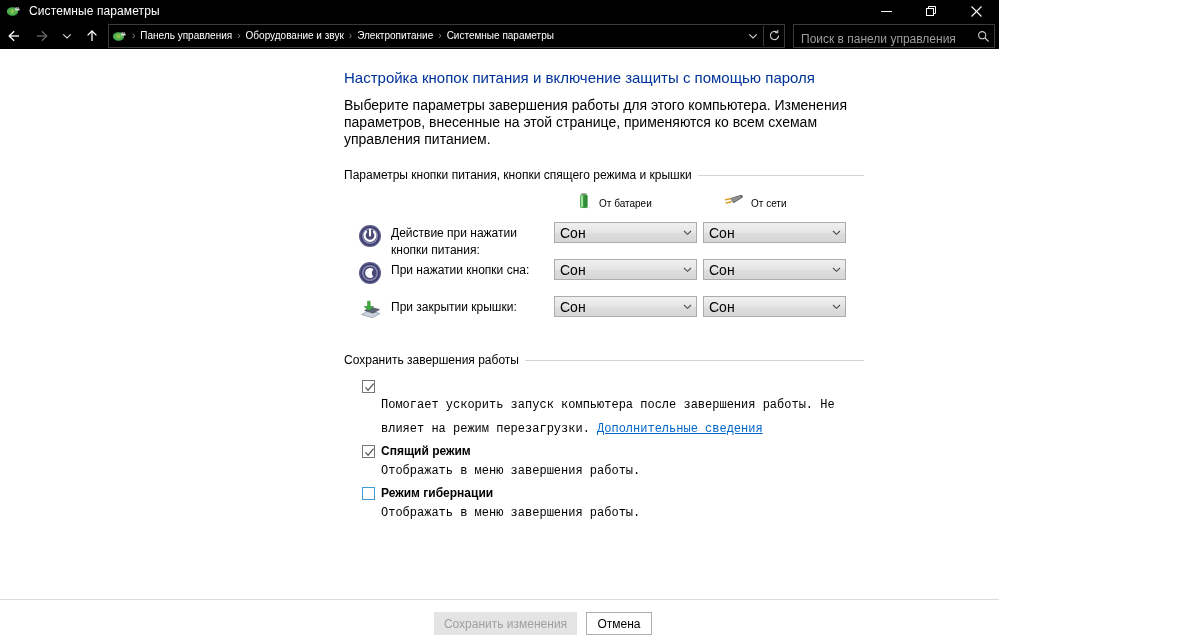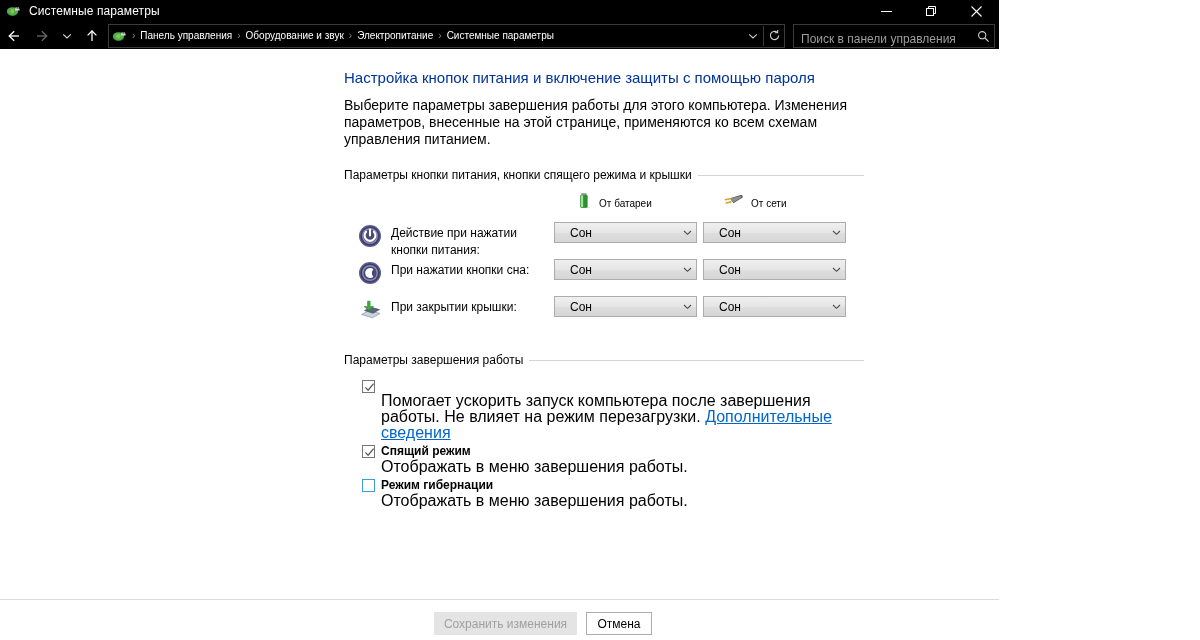--- a/index.html
+++ b/index.html
@@ -257,23 +257,23 @@
     flex: none;
     border: 1px solid #acacac;
     background: linear-gradient(to bottom, #f0f0f0 0%, #e5e5e5 50%, #dedede 51%, #d6d6d6 100%);
     display: flex;
     align-items: center;
     margin-right: 3px;
     box-sizing: border-box;
   }
   .combo-value {
     flex: 1 1 auto;
-    font-size: 12px;
-    color: #000000;
-    padding-left: 15px;
+    font-size: 14px;
+    color: #000000;
+    padding-left: 5px;
     line-height: 16px;
     white-space: nowrap;
     overflow: hidden;
   }
   .combo-arrow {
     width: 17px;
     flex: none;
     display: flex;
     align-items: center;
     justify-content: center;
@@ -304,25 +304,26 @@
     border: 1px solid #3f9bd4;
   }
   .cb svg { position: absolute; left: 1px; top: 1px; }
   .check-label {
     font-size: 12px;
     line-height: 16px;
     color: #000000;
     font-weight: bold;
   }
   .check-desc {
-    font-size: 16px;
-    line-height: 16px;
+    font-size: 12px;
+    line-height: 24px;
     color: #000000;
     padding-left: 37px;
     max-width: 460px;
+    font-family: Liberation Mono, monospace;
   }
   .link {
     color: #0066cc;
     text-decoration: underline;
     cursor: pointer;
   }
 
   
   .footer {
     flex: none;
@@ -607,21 +608,21 @@
                 </span>
               </div>
             </div>
           </div>
 
         </div>
       </div>
 
       <div class="group">
         <div class="group-head">
-          <span class="group-head-label">Параметры завершения работы</span>
+          <span class="group-head-label">Сохранить завершения работы</span>
           <span class="group-head-rule"></span>
         </div>
 
         <div class="checklist">
 
           <div class="check-item">
             <div class="check-line">
               <span class="cb">
                 <svg width="11" height="11" viewBox="0 0 11 11">
                   <polyline points="1.4,5.4 4.1,8.2 9.6,1.6" fill="none" stroke="#5a5a5a" stroke-width="1.3"></polyline>

